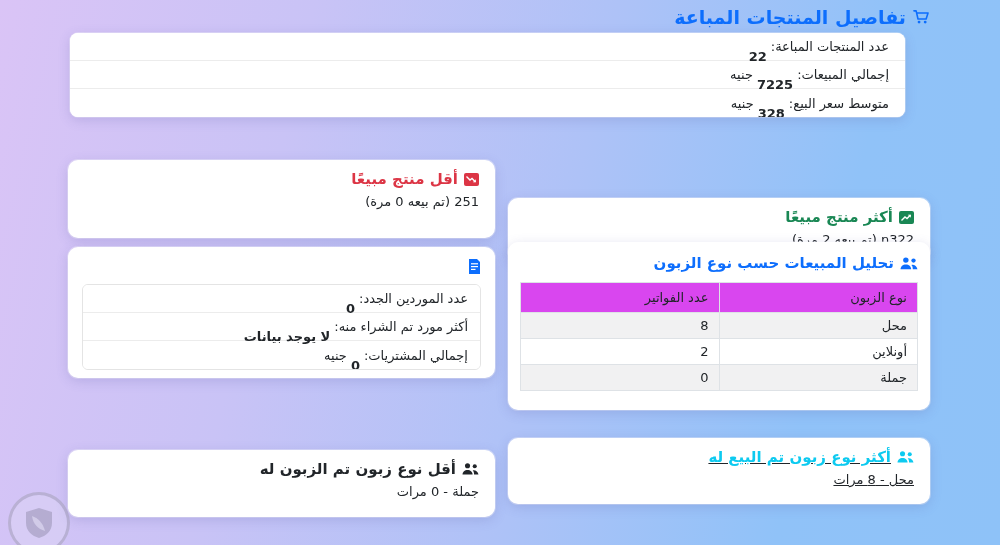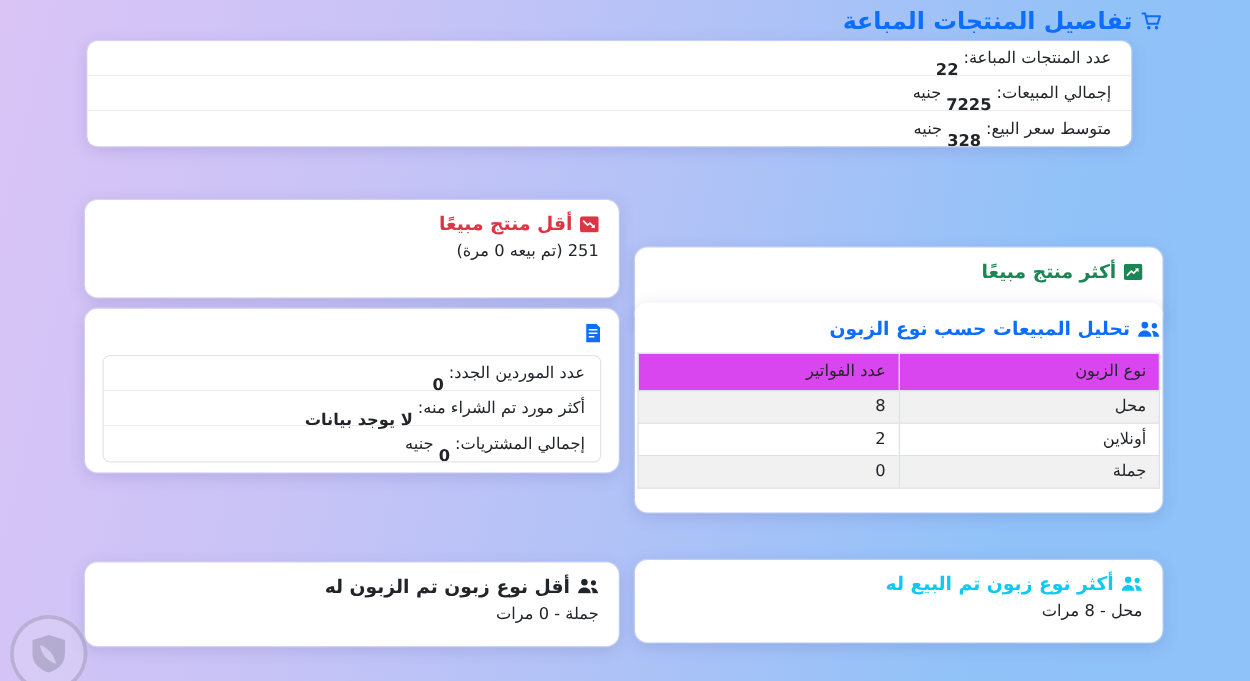--- a/index.html
+++ b/index.html
@@ -50,33 +50,33 @@
   .least-sold-card { top:160px; left:68px;  width:427px; height:78px; }
   .most-sold-card  { top:150px; left:508px; width:422px; height:63px;margin-top:48px; }
   
   .suppliers-card { top:247px; left:68px; width:427px; height:131px; padding:12px 14px; }
   .inner-list {
     margin-top:10px; border:1px solid #e4e4e4; border-radius:6px; overflow:hidden;
   }
   .inner-list .lg-row { padding:0 12px; border-bottom:1px solid #ececec; }
   .inner-list .lg-row:last-child { border-bottom:none; }
   
-  .customers-card { top:242px; left:508px; width:422px; height:168px; padding:12px 2px; }
+  .customers-card { top:242px; left:508px; width:422px; height:168px; padding:12px 12px; }
   table.analysis {
     width:100%; margin-top:10px; border-collapse:collapse; font-size:13px;
   }
   table.analysis th, table.analysis td {
     border:1px solid #dee2e6; padding:5px 10px; text-align:right; font-weight:normal;
   }
   table.analysis thead th { background:#d946ef; height:30px; }
   table.analysis tbody tr:nth-child(odd) td { background:#f1f1f2; }
   table.analysis th, table.analysis td { width:50%; }
   
   .least-customer-card { top:450px; left:68px;  width:427px; height:67px; }
-  .most-customer-card  { top:448px; left:508px; width:422px; height:66px; }
+  .most-customer-card  { top:438px; left:508px; width:422px; height:66px;text-decoration:underline; }
   
   .watermark {
     position:absolute; left:8px; top:492px; width:62px; height:62px;
     border-radius:50%;
     border:3px solid rgba(110,110,125,.5);
     background:rgba(235,235,242,.4);
     display:flex; align-items:center; justify-content:center;
     opacity:.55;
   }
   .icon svg { display:block; }
@@ -133,20 +133,21 @@
     <div class="card-title success">
       <span class="icon">
         <svg width="15" height="13" viewBox="0 0 15 13">
           <rect x="0" y="0" width="15" height="13" rx="2" fill="#198754"></rect>
           <path d="M2.5 9.5 L6 6 L8 7.5 L11.5 4" stroke="#fff" stroke-width="1.4" fill="none"></path>
           <path d="M11.8 6.7 v-3 h-3 z" fill="#fff"></path>
         </svg>
       </span>
       <span>أكثر منتج مبيعًا</span>
     </div>
+    <div class="value-line">n322 (تم بيعه 2 مرة)</div>
   </div>
 
   <div class="card suppliers-card">
     <div class="card-title primary">
       <span class="icon">
         <svg width="13" height="15" viewBox="0 0 13 15">
           <path d="M1 0 h8 l3 3 v12 H1 z" fill="#0d6efd"></path>
           <rect x="3" y="4.2" width="7" height="1.2" fill="#fff"></rect>
           <rect x="3" y="7" width="7" height="1.2" fill="#fff"></rect>
           <rect x="3" y="9.8" width="4.5" height="1.2" fill="#fff"></rect>

